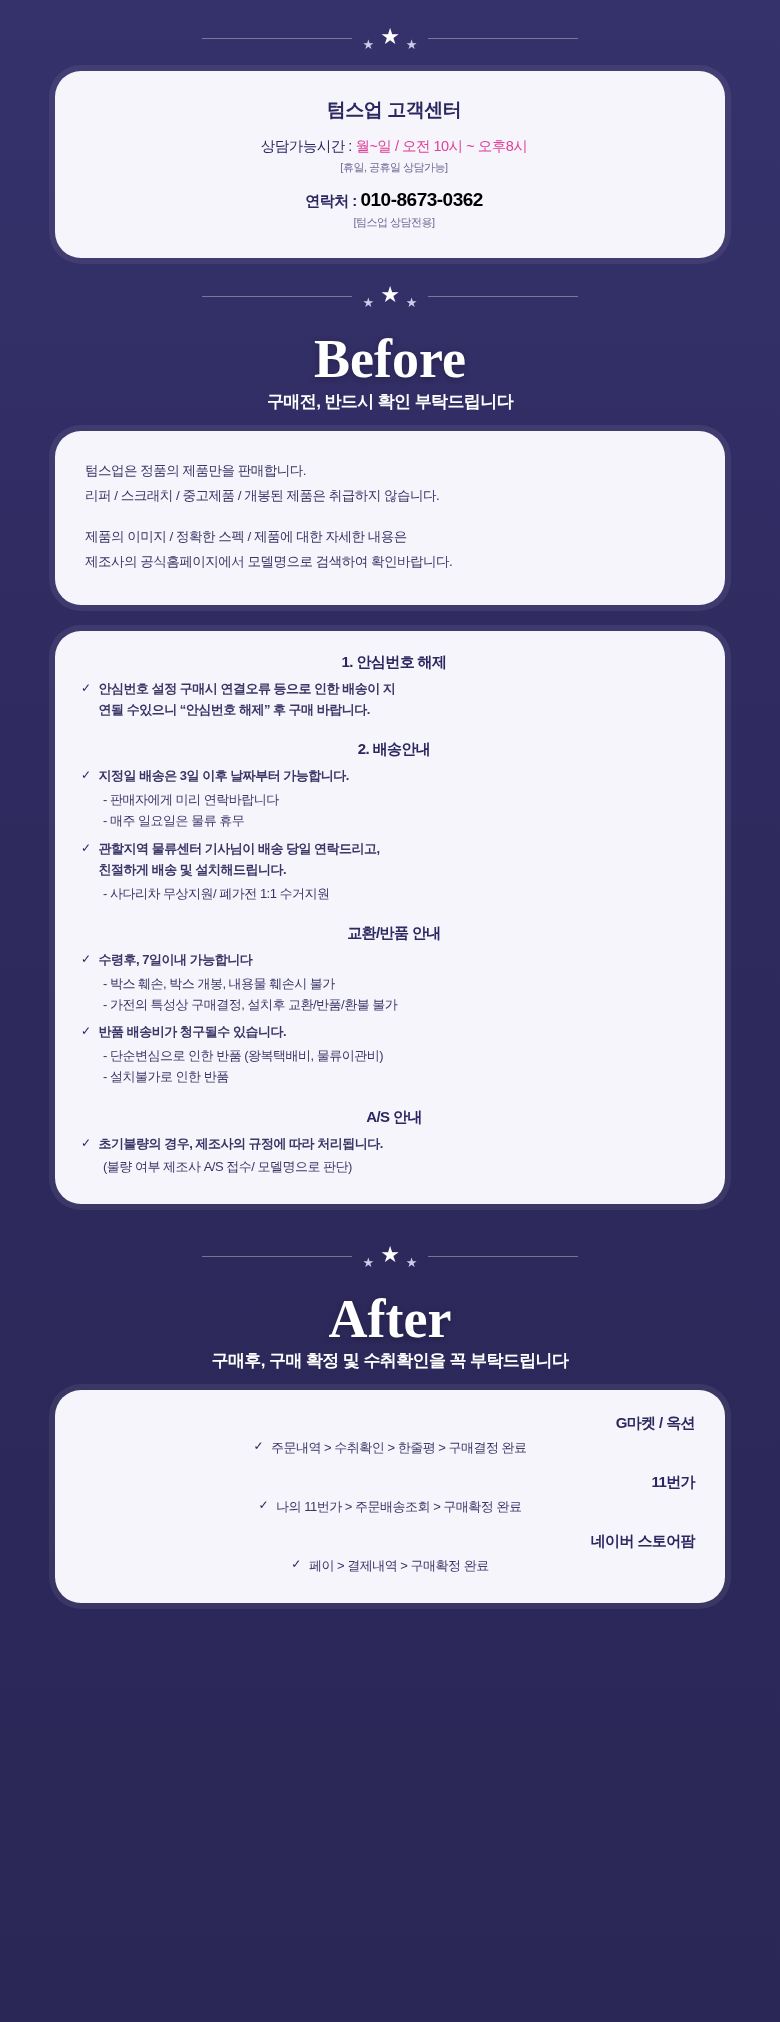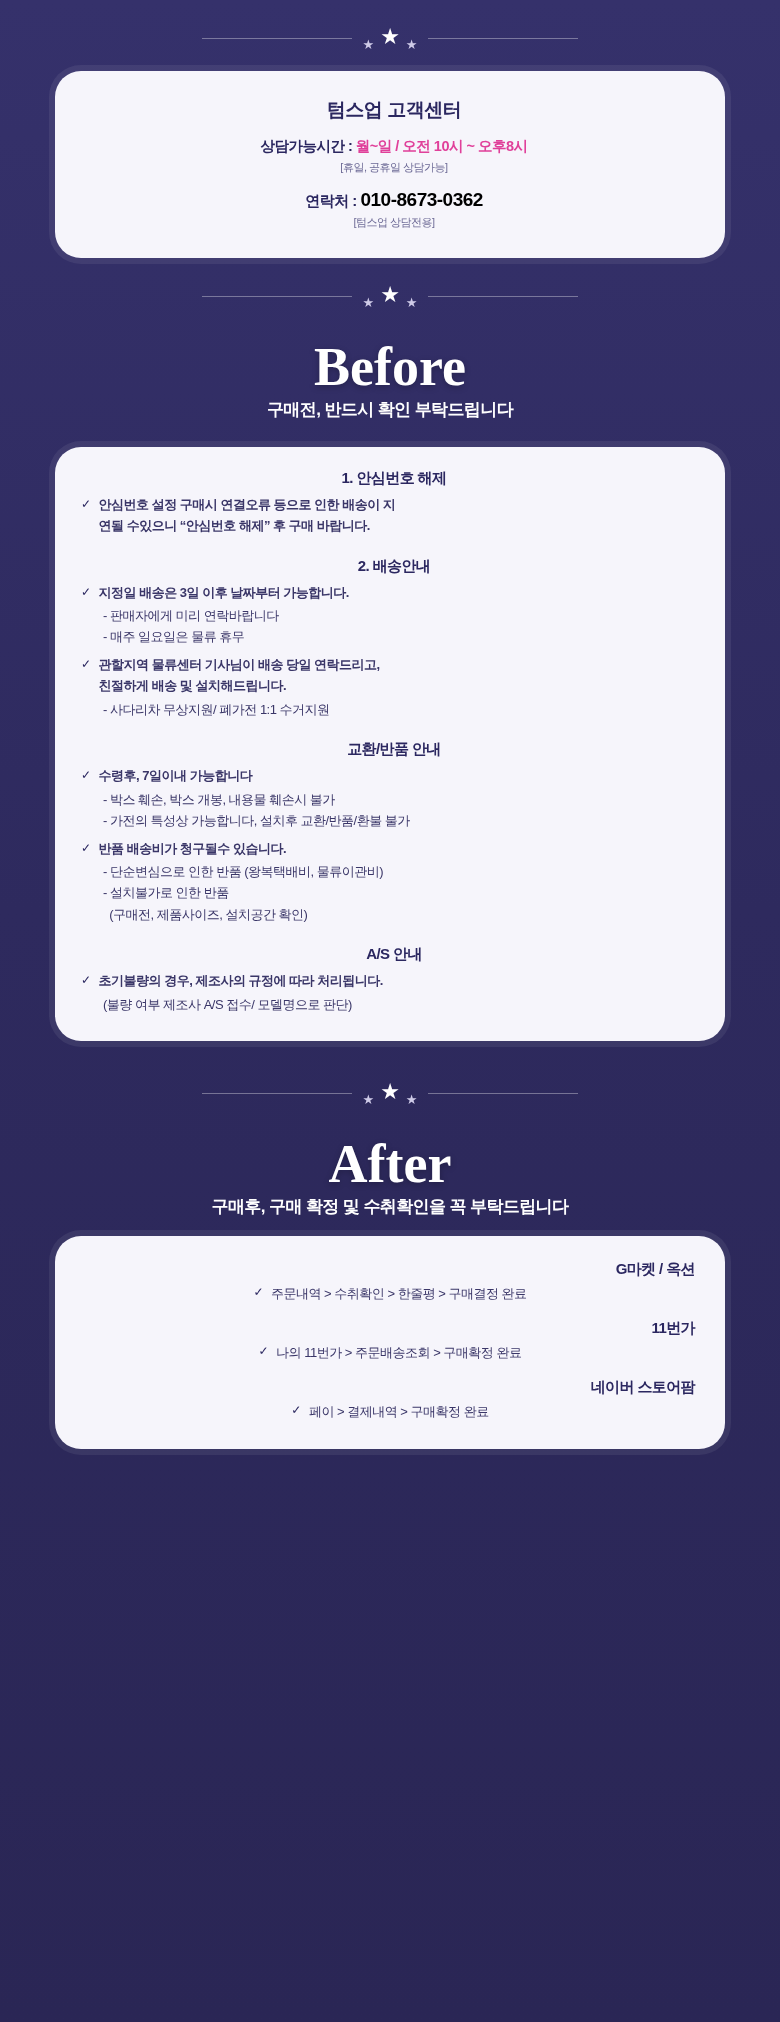--- a/index.html
+++ b/index.html
@@ -64,21 +64,21 @@
   }
   .contact .title {
     font-size: 19px;
     font-weight: bold;
     color: #2b2760;
     letter-spacing: -0.5px;
     margin-bottom: 14px;
   }
   .contact .row1 {
     font-size: 14.5px;
-    font-weight: bold;
+    font-weight: normal;
     color: #2b2760;
     letter-spacing: -0.5px;
   }
   .contact .row1 .pink {
     color: #e0409a;
   }
   .contact .sub {
     font-size: 11px;
     color: #6d6a96;
     margin-top: 4px;
@@ -92,21 +92,21 @@
     color: #2b2760;
   }
   .contact .row2 .pink {
     color: #000000;
     font-size: 19px;
   }
 
   
   .section-head {
     text-align: center;
-    margin-top: 20px;
+    margin-top: 12px;
     margin-bottom: 18px;
   }
   .section-head .big {
     font-family: "Liberation Serif", serif;
     font-size: 54px;
     font-weight: bold;
     color: #ffffff;
     letter-spacing: 0px;
     line-height: 1.05;
     text-shadow: 0 2px 6px rgba(0,0,0,0.25);
@@ -230,20 +230,29 @@
       <span class="star small">★</span>
     </span>
     <span class="line"></span>
   </div>
 
   <div class="section-head">
     <div class="big">Before</div>
     <div class="sub">구매전, 반드시 확인 부탁드립니다</div>
   </div>
 
+  <div class="card">
+    <div class="notice">
+      <p>텀스업은 정품의 제품만을 판매합니다.</p>
+      <p>리퍼 / 스크래치 / 중고제품 / 개봉된 제품은 취급하지 않습니다.</p>
+      <div class="gap"></div>
+      <p>제품의 이미지 / 정확한 스펙 / 제품에 대한 자세한 내용은</p>
+      <p>제조사의 공식홈페이지에서 모델명으로 검색하여 확인바랍니다.</p>
+    </div>
+  </div>
 
   <div class="card" style="margin-top:26px;">
     <div class="rules">
 
       <h3>1. 안심번호 해제</h3>
       <div class="check-item">
         <span class="check">✓</span>
         <span class="txt">
           <span>안심번호 설정 구매시 연결오류 등으로 인한 배송이 지</span><br>
           <span>연될 수있으니 “안심번호 해제” 후 구매 바랍니다.</span>
@@ -270,30 +279,29 @@
         <div>- 사다리차 무상지원/ 폐가전 1:1 수거지원</div>
       </div>
 
       <h3 class="spaced">교환/반품 안내</h3>
       <div class="check-item">
         <span class="check">✓</span>
         <span class="txt">수령후, 7일이내 가능합니다</span>
       </div>
       <div class="sub-lines">
         <div>- 박스 훼손, 박스 개봉, 내용물 훼손시 불가</div>
-        <div>- 가전의 특성상 가능합니다, 설치후 교환/반품/환불 불가</div>
+        <div>- 가전의 특성상 구매결정, 설치후 교환/반품/환불 불가</div>
       </div>
       <div class="check-item">
         <span class="check">✓</span>
         <span class="txt">반품 배송비가 청구될수 있습니다.</span>
       </div>
       <div class="sub-lines">
         <div>- 단순변심으로 인한 반품 (왕복택배비, 물류이관비)</div>
         <div>- 설치불가로 인한 반품</div>
-        <div>  (구매전, 제품사이즈, 설치공간 확인)</div>
       </div>
 
       <h3 class="spaced">A/S 안내</h3>
       <div class="check-item">
         <span class="check">✓</span>
         <span class="txt">초기불량의 경우, 제조사의 규정에 따라 처리됩니다.</span>
       </div>
       <div class="sub-lines">
         <div>(불량 여부 제조사 A/S 접수/ 모델명으로 판단)</div>
       </div>

